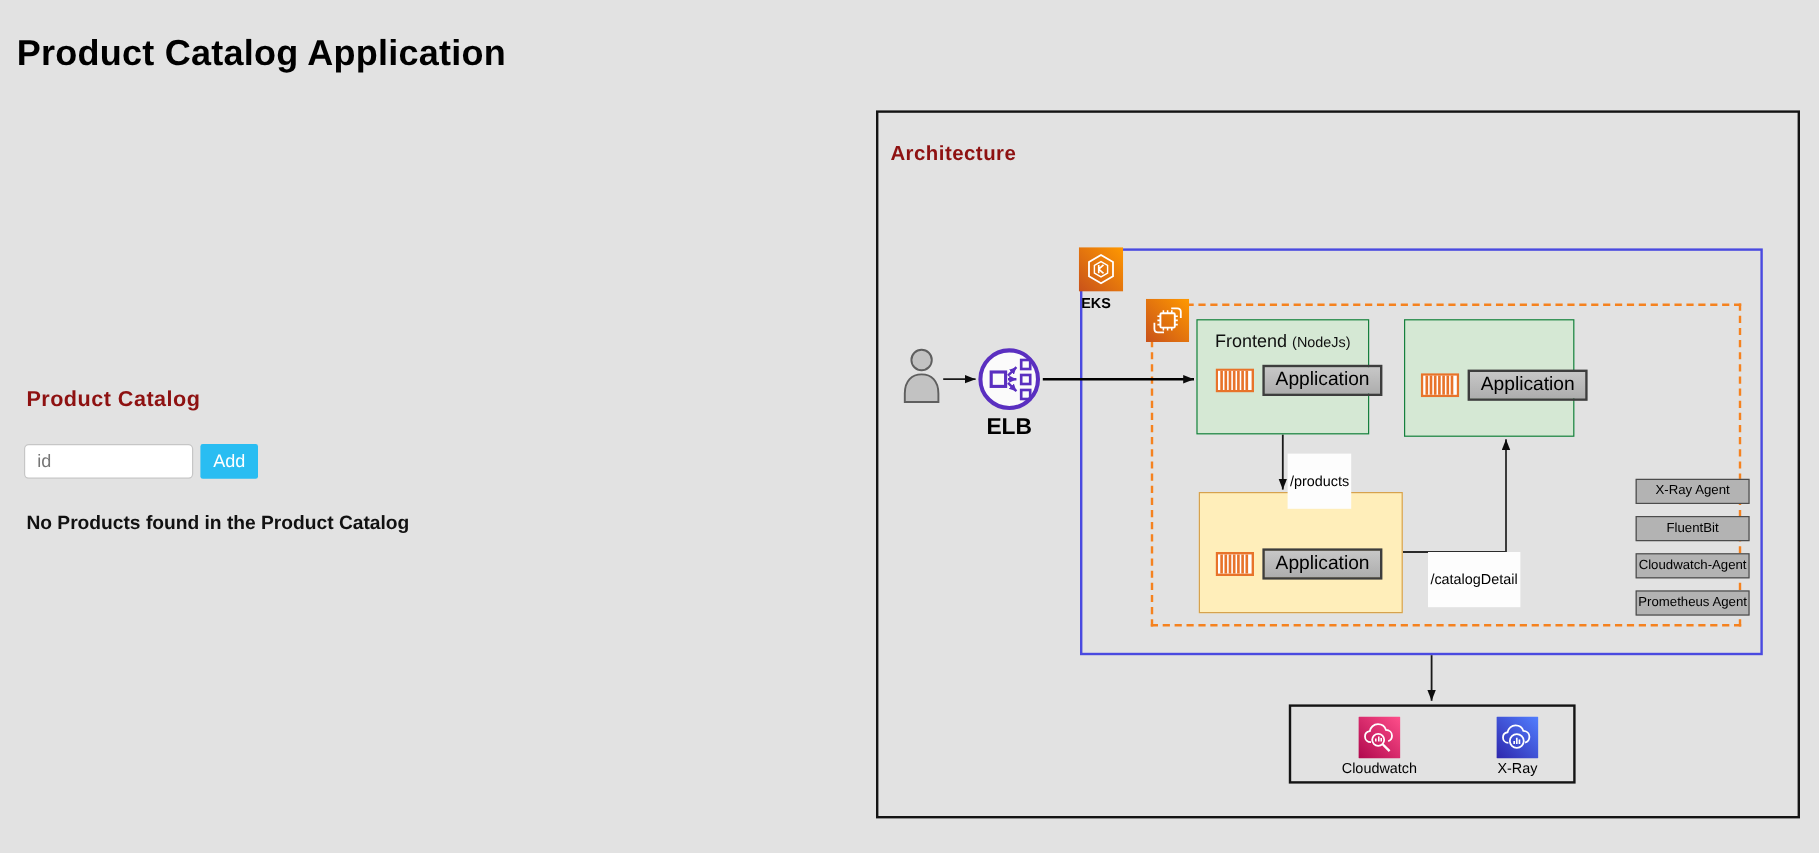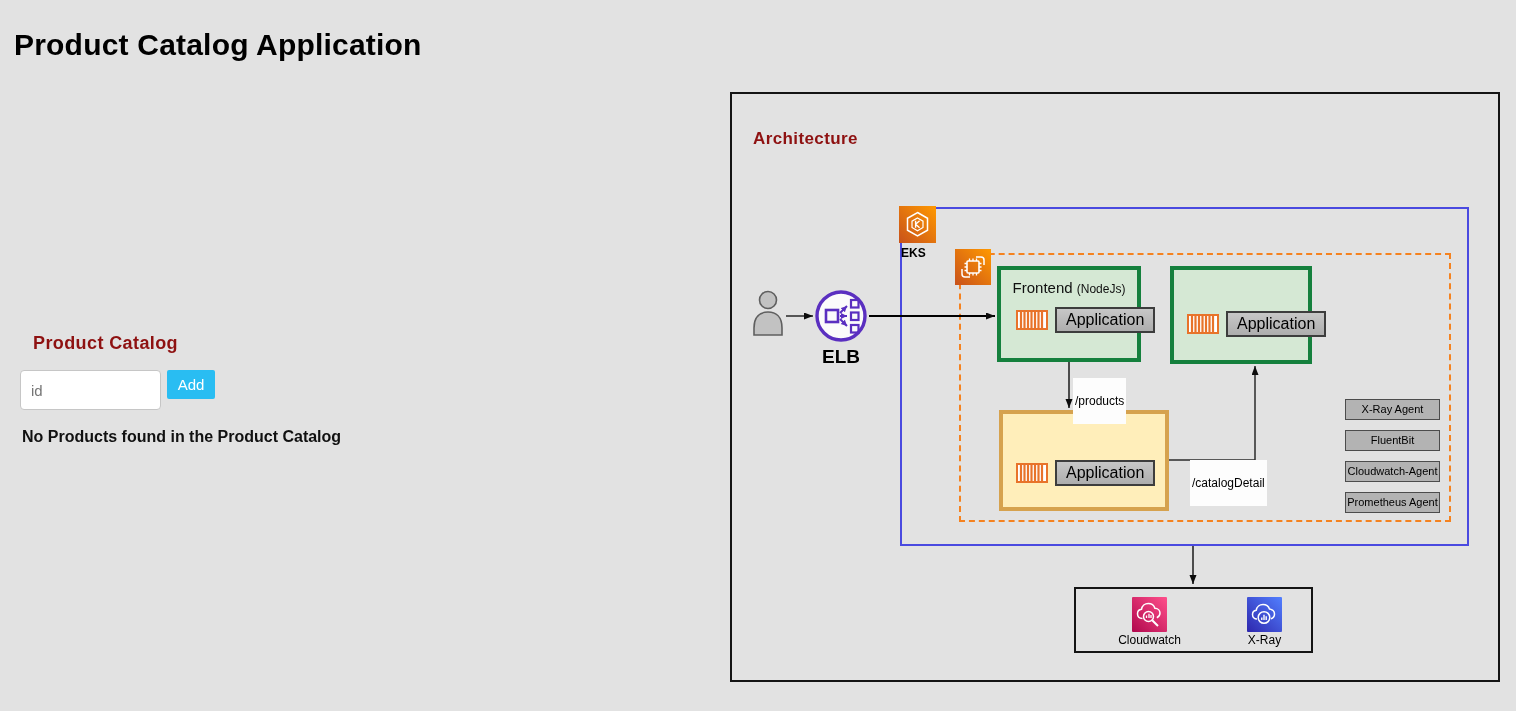--- a/index.html
+++ b/index.html
@@ -8,26 +8,26 @@
     background:#e2e2e2;
     font-family:"Liberation Sans", sans-serif;
     color:#111;
   }
   .abs{position:absolute;}
   h1#title{
     position:absolute;left:14px;top:28px;margin:0;
     font-size:30px;font-weight:bold;color:#000;letter-spacing:.2px;
   }
   .red-heading{
-    margin:11px;font-weight:bold;color:#8e1111;letter-spacing:.4px;
+    margin:0;font-weight:bold;color:#8e1111;letter-spacing:.4px;
   }
   #catalog-heading{position:absolute;left:22px;top:322px;font-size:18px;}
   #form-row{position:absolute;left:20px;top:370px;display:flex;align-items:stretch;}
   #form-row input{
-    box-sizing:border-box;height:40px;border:1px solid #c6c6c6;border-radius:4px;
+    box-sizing:border-box;height:29px;border:1px solid #c6c6c6;border-radius:4px;
     background:#fff;padding:0 10px;font-size:15px;color:#333;outline:none;
     font-family:"Liberation Sans", sans-serif;
   }
   #form-row input::placeholder{color:#767676;opacity:1;}
   #id-input{width:141px;}
   #name-input{width:348px;margin-left:5px;}
   #add-btn{
     margin-left:6px;width:48px;height:29px;border:none;border-radius:2px;
     background:#29bdf2;color:#fff;font-size:15px;cursor:pointer;
     font-family:"Liberation Sans", sans-serif;
@@ -42,37 +42,37 @@
   #arch-heading{position:absolute;left:10px;top:24px;font-size:17px;}
   #eks-cluster{
     position:absolute;left:168px;top:113px;width:569px;height:339px;
     border:2px solid #4a4ae0;box-sizing:border-box;
   }
   #fargate-box{
     position:absolute;left:227px;top:159px;width:492px;height:269px;
     border:2px dashed #f5821f;box-sizing:border-box;
   }
   .node{
-    position:absolute;box-sizing:border-box;border:4px solid #15803d;
+    position:absolute;box-sizing:border-box;border:1px solid #15803d;
   }
   .node .node-title{text-align:center;padding-top:9px;font-size:15px;color:#101010;}
   .node .runtime{font-size:12px;}
   .node-row{position:absolute;display:flex;align-items:center;gap:7px;}
   #node-frontend{left:265px;top:172px;width:144px;height:96px;background:#d5e8d4;}
   #node-frontend .node-row{left:15px;top:37px;}
   #node-catalog-detail{left:438px;top:172px;width:142px;height:98px;background:#d5e8d4;}
   #node-catalog-detail .node-row{left:13px;top:41px;}
   #node-product-catalog{left:267px;top:316px;width:170px;height:101px;background:#ffeeba;border-color:#d6a24e;}
   #node-product-catalog .node-row{left:13px;top:46px;}
   .app-box{
     font-size:16px;color:#000;background:linear-gradient(#c7c7c7,#adadad);
     border:2px solid #3d3d3d;padding:2px 9px;white-space:nowrap;
   }
   .agent{
-    position:absolute;left:613px;width:95px;height:21px;box-sizing:border-box;
+    position:absolute;left:631px;width:95px;height:21px;box-sizing:border-box;
     background:#b3b3b3;border:1.5px solid #4c4c4c;
     font-size:11px;text-align:center;line-height:18px;color:#000;
   }
   #monitor-box{
     position:absolute;left:342px;top:493px;width:239px;height:66px;
     border:2px solid #141414;box-sizing:border-box;
   }
   .icon-label{position:absolute;font-size:12px;text-align:center;color:#000;}
   .edge-label{
     position:absolute;font-size:12px;background:#fdfdfd;padding:16px 2px;color:#000;white-space:nowrap;

